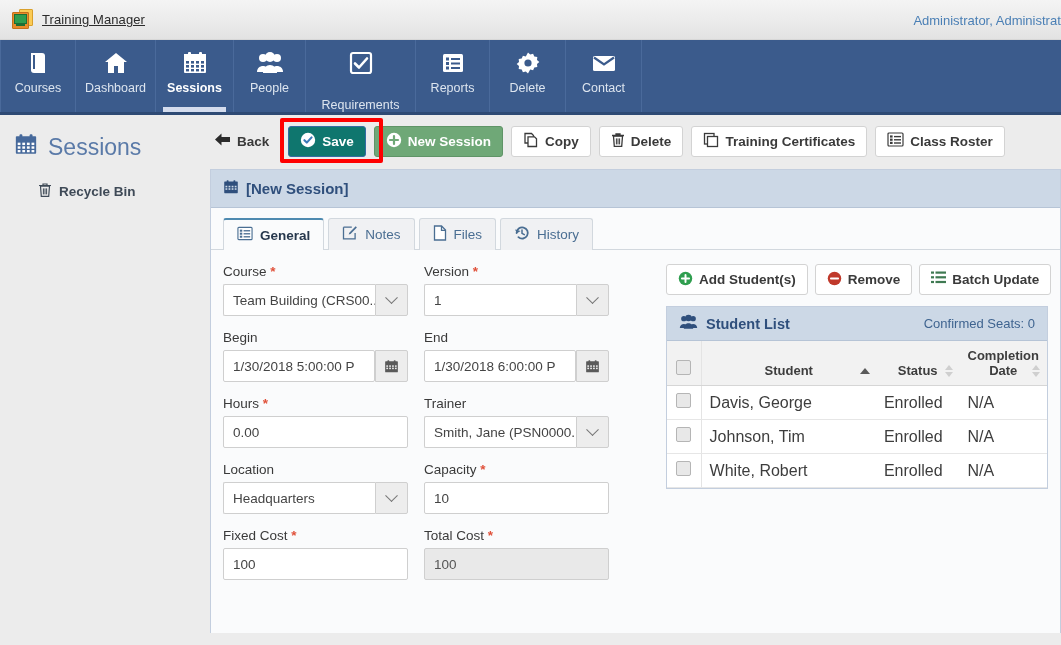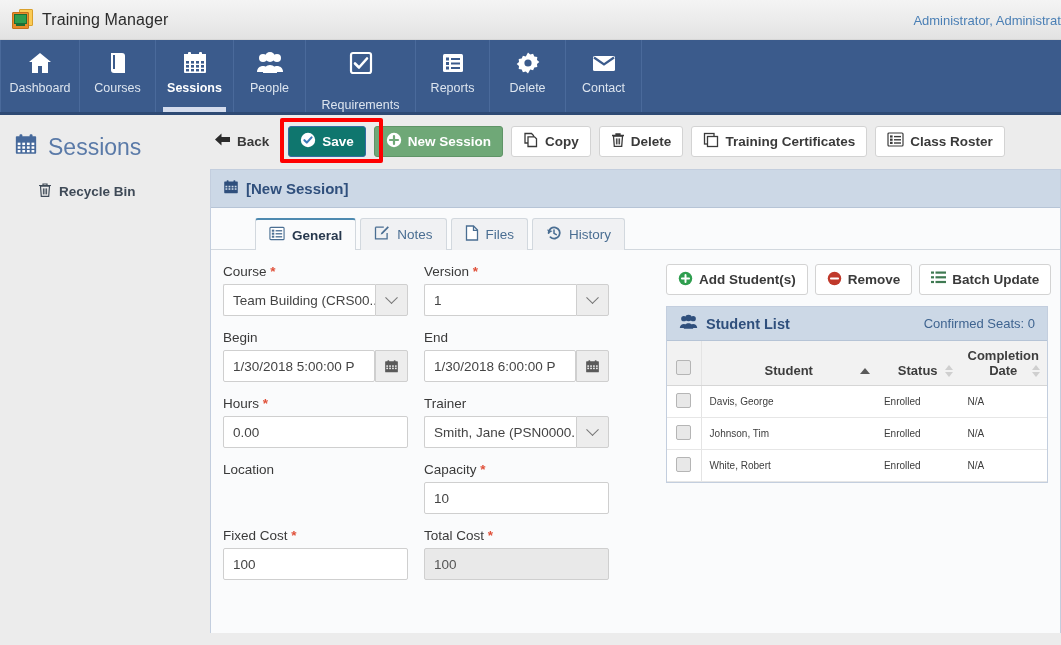--- a/index.html
+++ b/index.html
@@ -48,23 +48,24 @@
     width: 13px; height: 10px;
     background: #2f9e4f;
     border: 1px solid #1e6e36;
   }
   .app-logo .base {
     position: absolute; left: 4px; top: 15px;
     width: 9px; height: 2px;
     background: #1e6e36;
   }
   .app-title {
-    font-size: 16px;
+    font-size: 13px;
     color: #2b2b2b;
     letter-spacing: .1px;
+    text-decoration: underline;
   }
   .user-link {
     position: absolute;
     right: -7px; top: 50%;
     transform: translateY(-50%);
     font-size: 13px;
     color: #4a7fb5;
     white-space: nowrap;
     cursor: pointer;
   }
@@ -237,21 +238,20 @@
     cursor: pointer;
     position: relative;
     top: 1px;
   }
   .tab.active {
     background: #fafbfc;
     color: #27384d;
     font-weight: bold;
     border-top: 2px solid #4e8ab0;
     padding-top: 0;
-    margin-left: 32px;
   }
 
   .panel-body {
     display: flex;
     padding: 14px 12px 0 12px;
     gap: 8px;
   }
   .form-col { width: 420px; flex: none; }
   .form-row { display: flex; gap: 16px; margin-bottom: 14px; }
   .field { width: 185px; }
@@ -353,21 +353,21 @@
     position: relative;
     cursor: pointer;
   }
   table.grid th.ck, table.grid td.ck {
     width: 38px;
     text-align: center;
     padding-left: 0; padding-right: 0;
     border-right: 1px solid #e4e4e4;
   }
   table.grid td {
-    font-size: 10px;
+    font-size: 16px;
     color: #3d3d3d;
     padding: 7px 8px;
     border-bottom: 1px solid #e6e6e6;
   }
   .cbx {
     width: 15px; height: 15px;
     border: 1px solid #b5b5b5;
     background: #e8e8e8;
     border-radius: 2px;
     display: inline-block;
@@ -406,37 +406,37 @@
       <span class="pgB"></span>
       <span class="scr"></span>
       <span class="base"></span>
   </span>
   <span class="app-title">Training Manager</span>
   <span class="user-link">Administrator, Administrato</span>
 </div>
 
 <div class="navbar">
 
-  <div class="nav-item" id="nav-dashboard">
-    <span>
-      <svg width="26" height="24" viewBox="0 0 26 24">
-          <path fill="#fff" d="M13 2 2 11h3v11h6v-7h4v7h6V11h3z"></path>
-        </svg>
-    </span>
-    <span class="nav-label">Dashboard</span>
-  </div>
-
   <div class="nav-item" id="nav-courses">
     <span>
       <svg width="24" height="24" viewBox="0 0 24 24">
           <path fill="#fff" d="M5 2h11a3 3 0 0 1 3 3v17H8a3 3 0 0 1-3-3z"></path>
           <rect x="7" y="4" width="2" height="14" fill="#3b5b8c"></rect>
         </svg>
     </span>
     <span class="nav-label">Courses</span>
+  </div>
+
+  <div class="nav-item" id="nav-dashboard">
+    <span>
+      <svg width="26" height="24" viewBox="0 0 26 24">
+          <path fill="#fff" d="M13 2 2 11h3v11h6v-7h4v7h6V11h3z"></path>
+        </svg>
+    </span>
+    <span class="nav-label">Dashboard</span>
   </div>
 
   <div class="nav-item active" id="nav-sessions">
     <span>
       <svg width="26" height="24" viewBox="0 0 26 24">
         <rect x="2" y="3" width="22" height="19" rx="1" fill="#fff"></rect>
         <rect x="2" y="3" width="22" height="5" fill="#fff"></rect>
         <rect x="6" y="1" width="3" height="4" rx="1" fill="#fff"></rect>
         <rect x="17" y="1" width="3" height="4" rx="1" fill="#fff"></rect>
         <g fill="#3b5b8c">
@@ -812,20 +812,26 @@
                 <div class="addon">
                     <span class="chev"></span>
                   </div>
               </div>
             </div>
           </div>
 
           <div class="form-row">
             <div class="field">
               <label class="flabel">Location</label>
+              <div class="ctl">
+                <div class="select-text">Headquarters</div>
+                <div class="addon">
+                    <span class="chev"></span>
+                  </div>
+              </div>
             </div>
             <div class="field">
               <label class="flabel">
                 <span>Capacity</span>
                 <span class="req">*</span>
               </label>
               <div class="ctl">
                 <input class="txt" value="10" style="">
               </div>
             </div>

